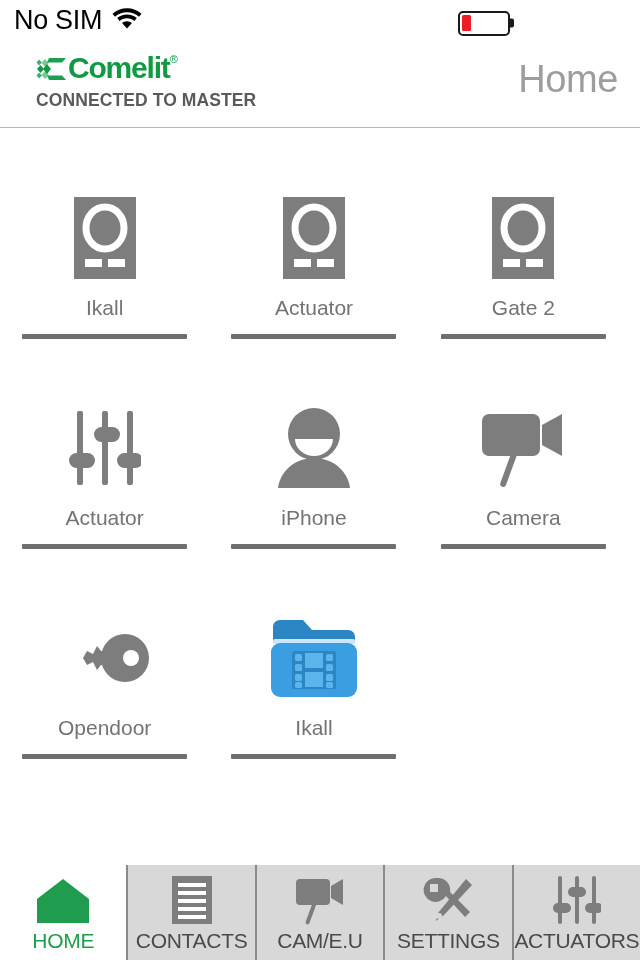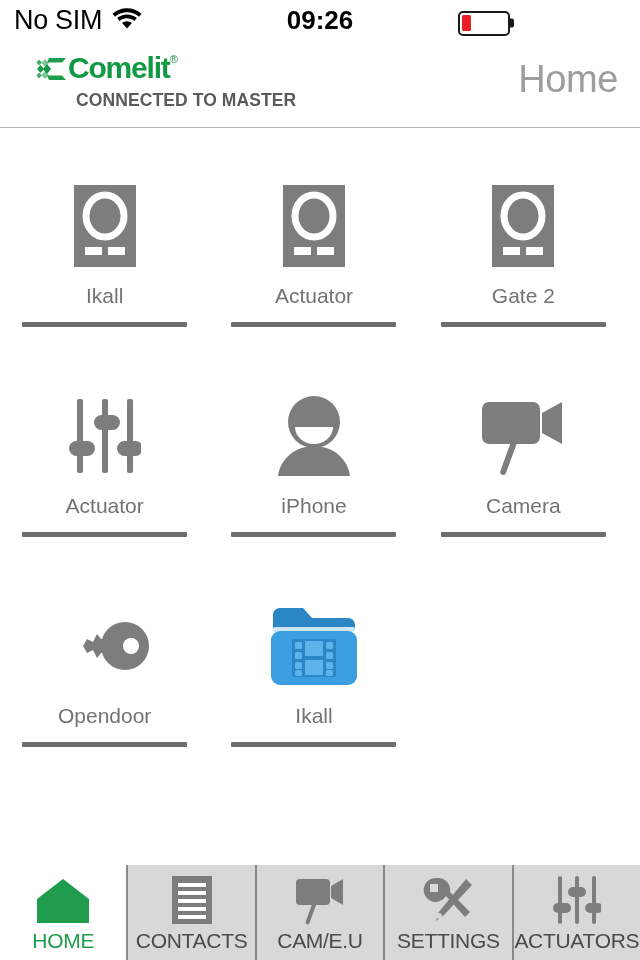--- a/index.html
+++ b/index.html
@@ -47,30 +47,30 @@
   .brand-mark { margin-right:2px; margin-top:2px; }
   .brand-word {
     font-size:30px; font-weight:bold; color:#119944;
     letter-spacing:-1.2px; line-height:28px;
     font-family:"Liberation Sans", sans-serif;
     text-align:right;
   }
   .brand-reg { font-size:11px; color:#119944; vertical-align:super; line-height:1; }
   .brand-sub {
     margin-top:4px; font-size:17.5px; font-weight:bold;
-    color:#5a5a5a; letter-spacing:0.1px;margin-left:40px;
+    color:#5a5a5a; letter-spacing:0.1px;
   }
   .page-title {
     position:absolute; right:22px; top:18px;
     font-size:38px; color:#9d9d9d; font-weight:normal; letter-spacing:-0.4px;
   }
 
   
   .grid {
-    position:absolute; top:128px; left:0; width:628px; height:737px;
+    position:absolute; top:140px; left:0; width:628px; height:737px;
     padding-top:30px;
   }
   .grid-row { display:flex; height:210px; }
   .cell {
     width:213.33px; display:flex; flex-direction:column;
     align-items:center; justify-content:flex-start;
   }
   .cell.empty { visibility:hidden; }
   .cell-icon {
     height:112px; display:flex; align-items:center; justify-content:center;
@@ -111,21 +111,20 @@
     <div class="sb-left">
       <span class="sb-carrier">No SIM</span>
       <span class="wifi-icon">
         <svg width="30" height="22" viewBox="0 0 30 22">
           <path d="M15 5.2c4.6 0 8.8 1.7 12 4.5l2.5-3.0C25.7 3.2 20.6 1.2 15 1.2S4.3 3.2 0.5 6.7L3 9.7C6.2 6.9 10.4 5.2 15 5.2z" fill="#000"></path>
           <path d="M15 11.2c2.8 0 5.4 1.0 7.4 2.7l2.4-2.9C22.2 8.8 18.8 7.5 15 7.5s-7.2 1.3-9.8 3.5l2.4 2.9c2-1.7 4.6-2.7 7.4-2.7z" fill="#000"></path>
           <path d="M15 14.2c-1.9 0-3.6 0.7-4.9 1.9L15 21.5l4.9-5.4c-1.3-1.2-3-1.9-4.9-1.9z" fill="#000"></path>
         </svg>
       </span>
     </div>
-    <div class="sb-center">09:26</div>
     <div class="sb-right">
       <span class="sb-batt-pct">20%</span>
       <span class="battery">
         <span class="battery-fill" id="battery-fill" style="width: 20%; background: rgb(238, 28, 37);"></span>
       </span>
       <span class="bolt">⚡</span>
     </div>
   </div>
 
   <div class="header">

